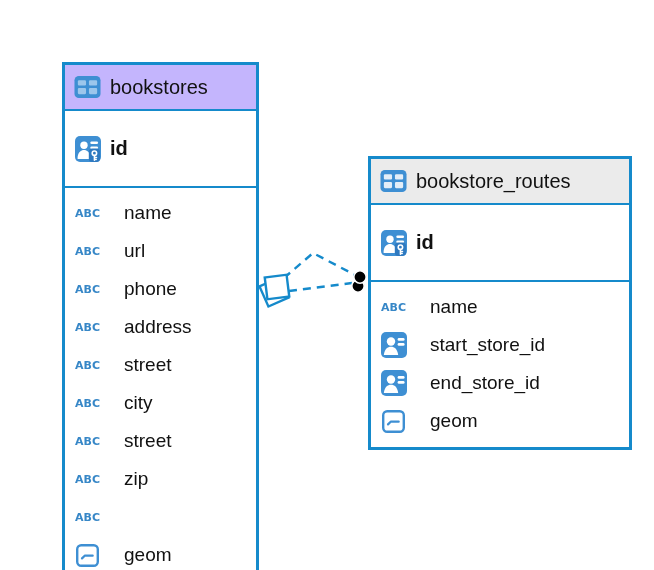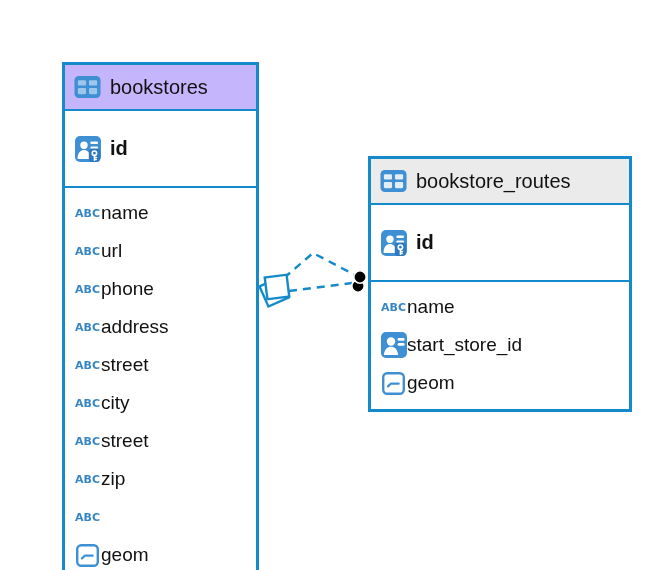--- a/index.html
+++ b/index.html
@@ -29,21 +29,21 @@
   }
   .tbl-header.orange{background:#c4b5fd;}
   .tbl-header.gray{background:#EBEBEB;}
   .pk-row{
     height:43px;display:flex;align-items:center;gap:9px;
     padding:16px 9px;border-bottom:2.5px solid var(--blue);
     font-size:20px;font-weight:bold;
   }
   .columns{padding:6px 9px 7px 9px;}
   .col-row{
-    height:38px;display:flex;align-items:center;gap:0;
+    height:38px;display:flex;align-items:center;gap:23px;
     font-size:19px;
   }
   .icon-slot{
     width:27px;flex:0 0 27px;display:flex;
     align-items:center;justify-content:center;
   }
   .abc{
     font-family:"DejaVu Sans", sans-serif;
     font-size:11px;font-weight:800;color:#3787C7;
     letter-spacing:0px;line-height:1;
@@ -194,20 +194,34 @@
             <svg width="26" height="26" viewBox="0 0 26 26">
               <rect width="26" height="26" rx="5" fill="#3E8FD3"></rect>
               <circle cx="10" cy="9.5" r="4.2" fill="#fff"></circle>
               <path d="M2.8 23 C3.6 17 6.6 14.8 10 14.8 C13.4 14.8 16.4 17 17.2 23 Z" fill="#fff"></path>
               <rect x="16.6" y="6" width="7" height="2.8" rx="1.4" fill="#fff"></rect>
               <rect x="16.6" y="11" width="7" height="2.8" rx="1.4" fill="#fff"></rect>
             </svg>
           </span>
         </span>
         <span data-interactable="false">start_store_id</span>
+      </div>
+      <div class="col-row" data-interactable="true">
+        <span class="icon-slot" data-interactable="false">
+          <span data-interactable="false">
+            <svg width="26" height="26" viewBox="0 0 26 26">
+              <rect width="26" height="26" rx="5" fill="#3E8FD3"></rect>
+              <circle cx="10" cy="9.5" r="4.2" fill="#fff"></circle>
+              <path d="M2.8 23 C3.6 17 6.6 14.8 10 14.8 C13.4 14.8 16.4 17 17.2 23 Z" fill="#fff"></path>
+              <rect x="16.6" y="6" width="7" height="2.8" rx="1.4" fill="#fff"></rect>
+              <rect x="16.6" y="11" width="7" height="2.8" rx="1.4" fill="#fff"></rect>
+            </svg>
+          </span>
+        </span>
+        <span data-interactable="false">end_store_id</span>
       </div>
       <div class="col-row" data-interactable="true">
         <span class="icon-slot" data-interactable="false">
           <span data-interactable="false">
             <svg width="23" height="23" viewBox="0 0 23 23">
               <rect x="1.2" y="1.2" width="20.6" height="20.6" rx="4" fill="#fff" stroke="#3E8FD3" stroke-width="2.4"></rect>
               <path d="M6 14.4 L8.7 11.7 H16.7" fill="none" stroke="#3E8FD3" stroke-width="2.2" stroke-linecap="round" stroke-linejoin="round"></path>
             </svg>
           </span>
         </span>

